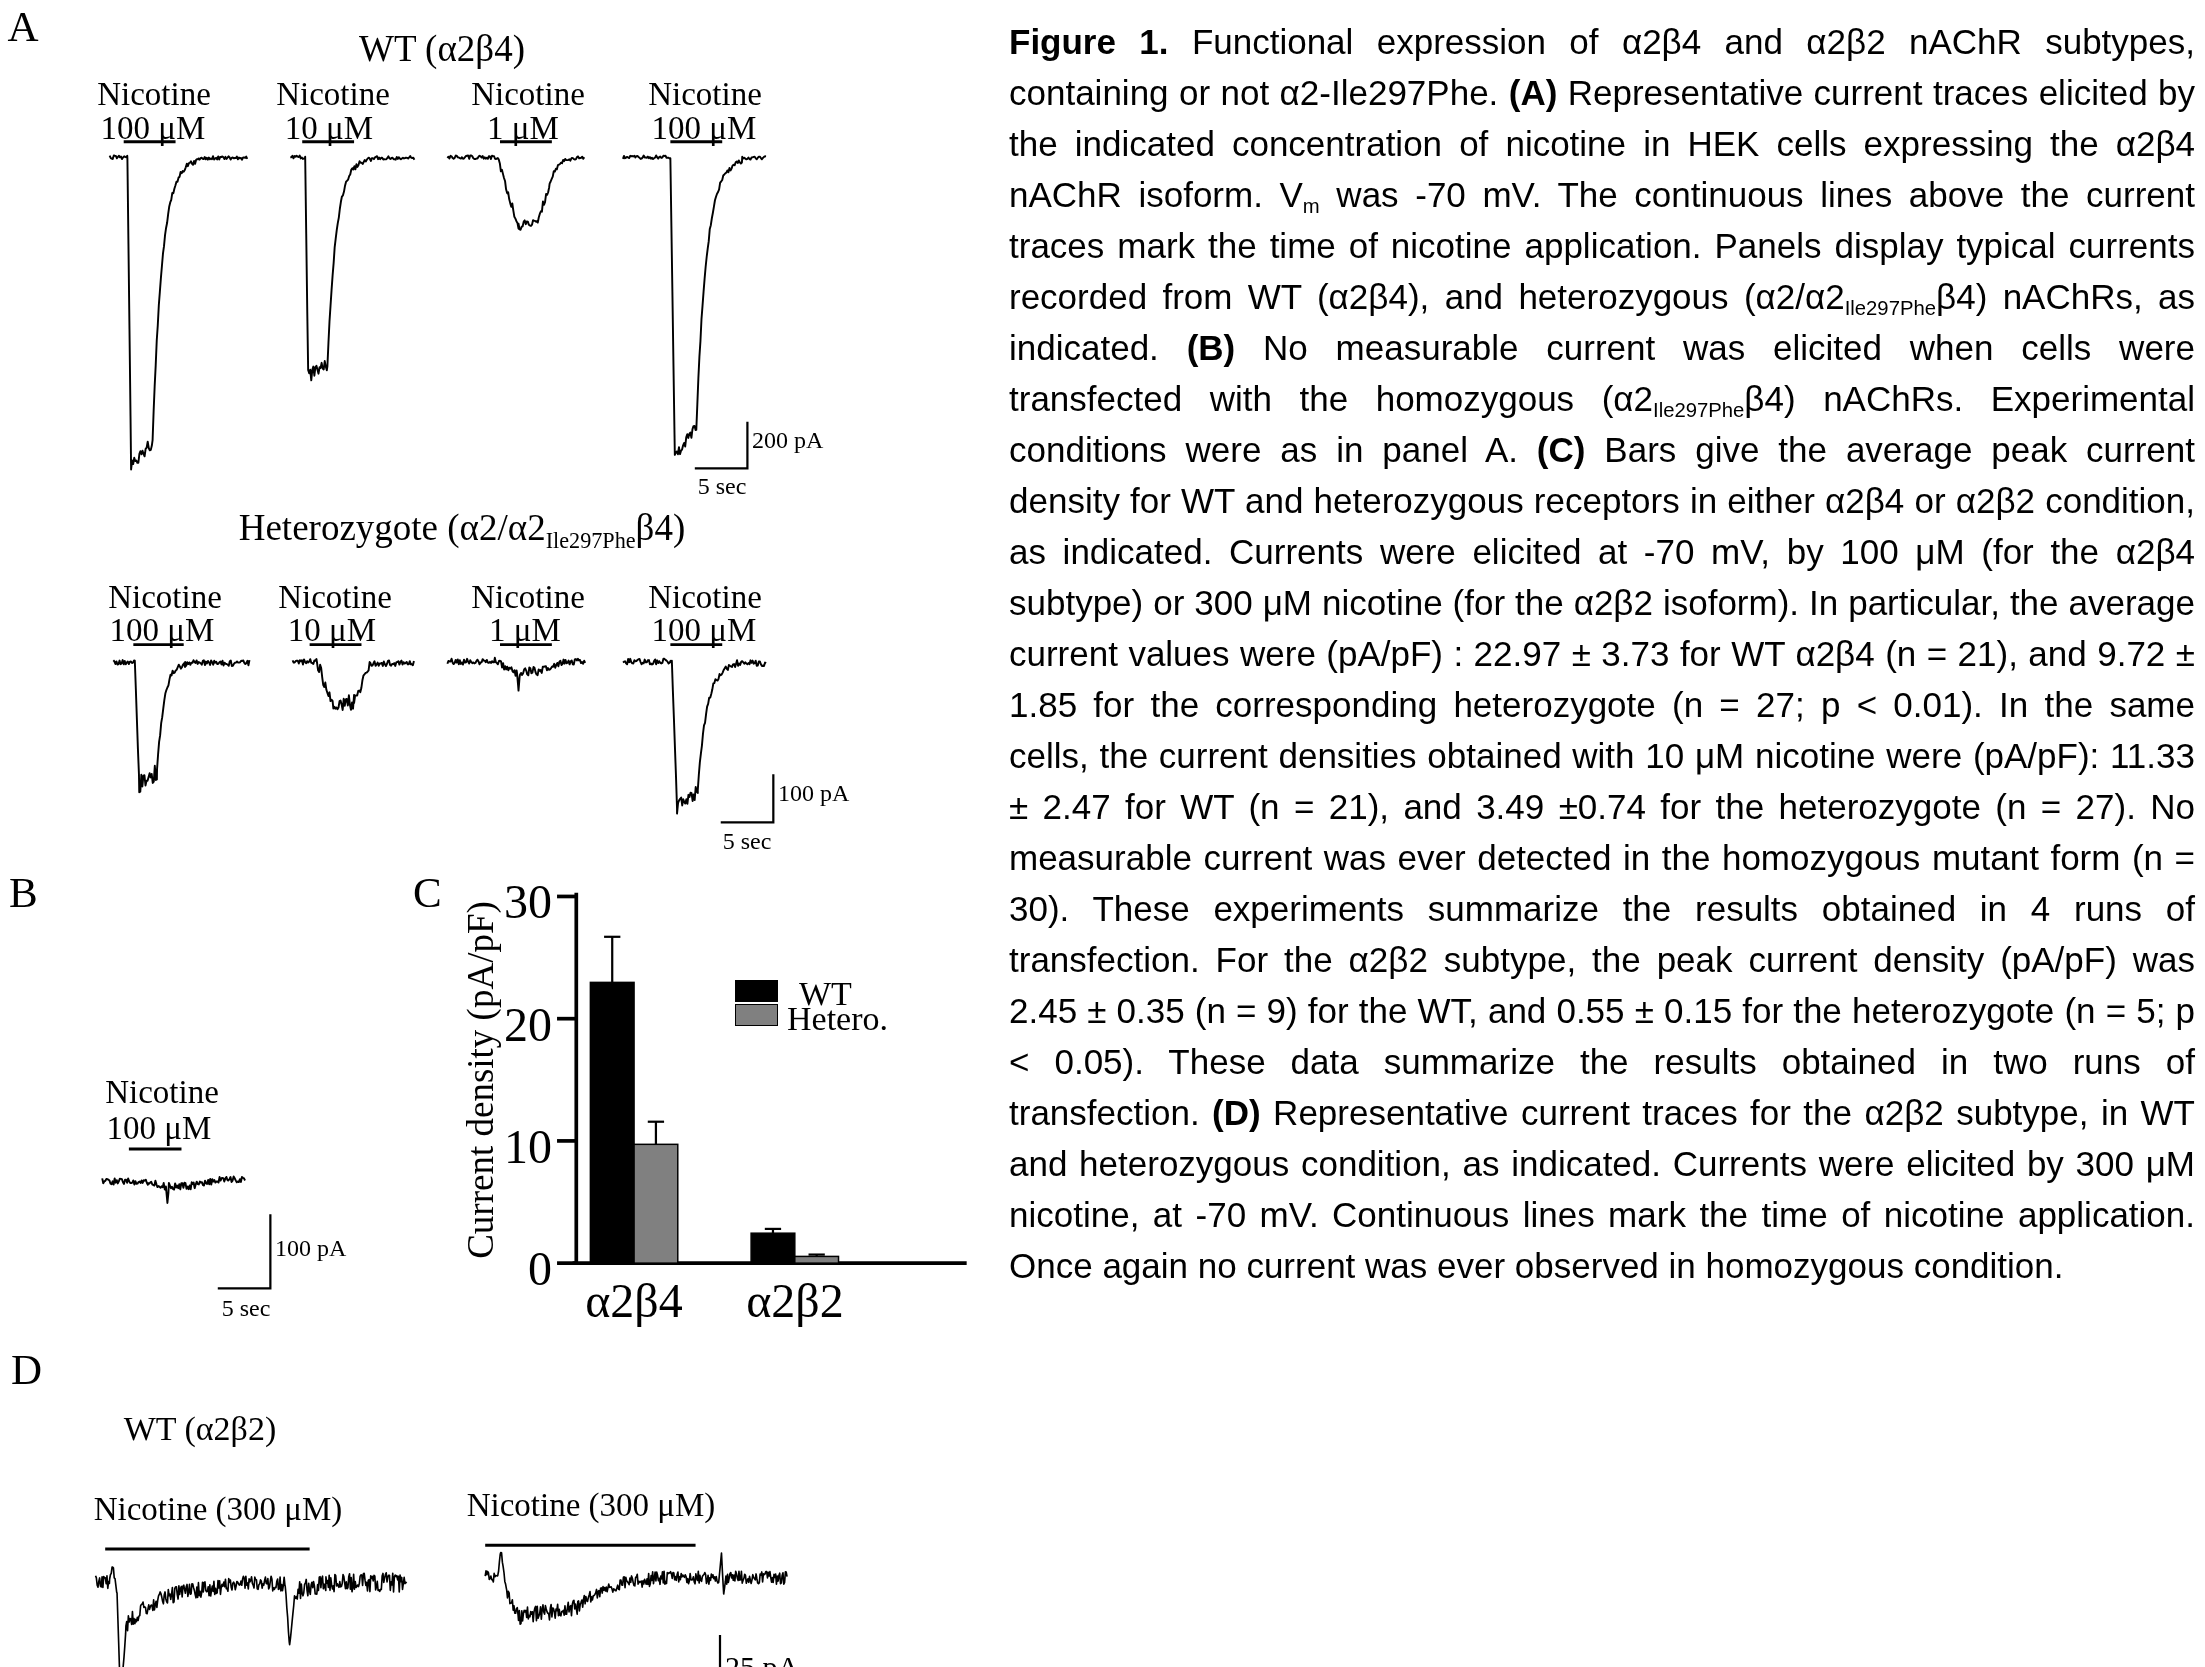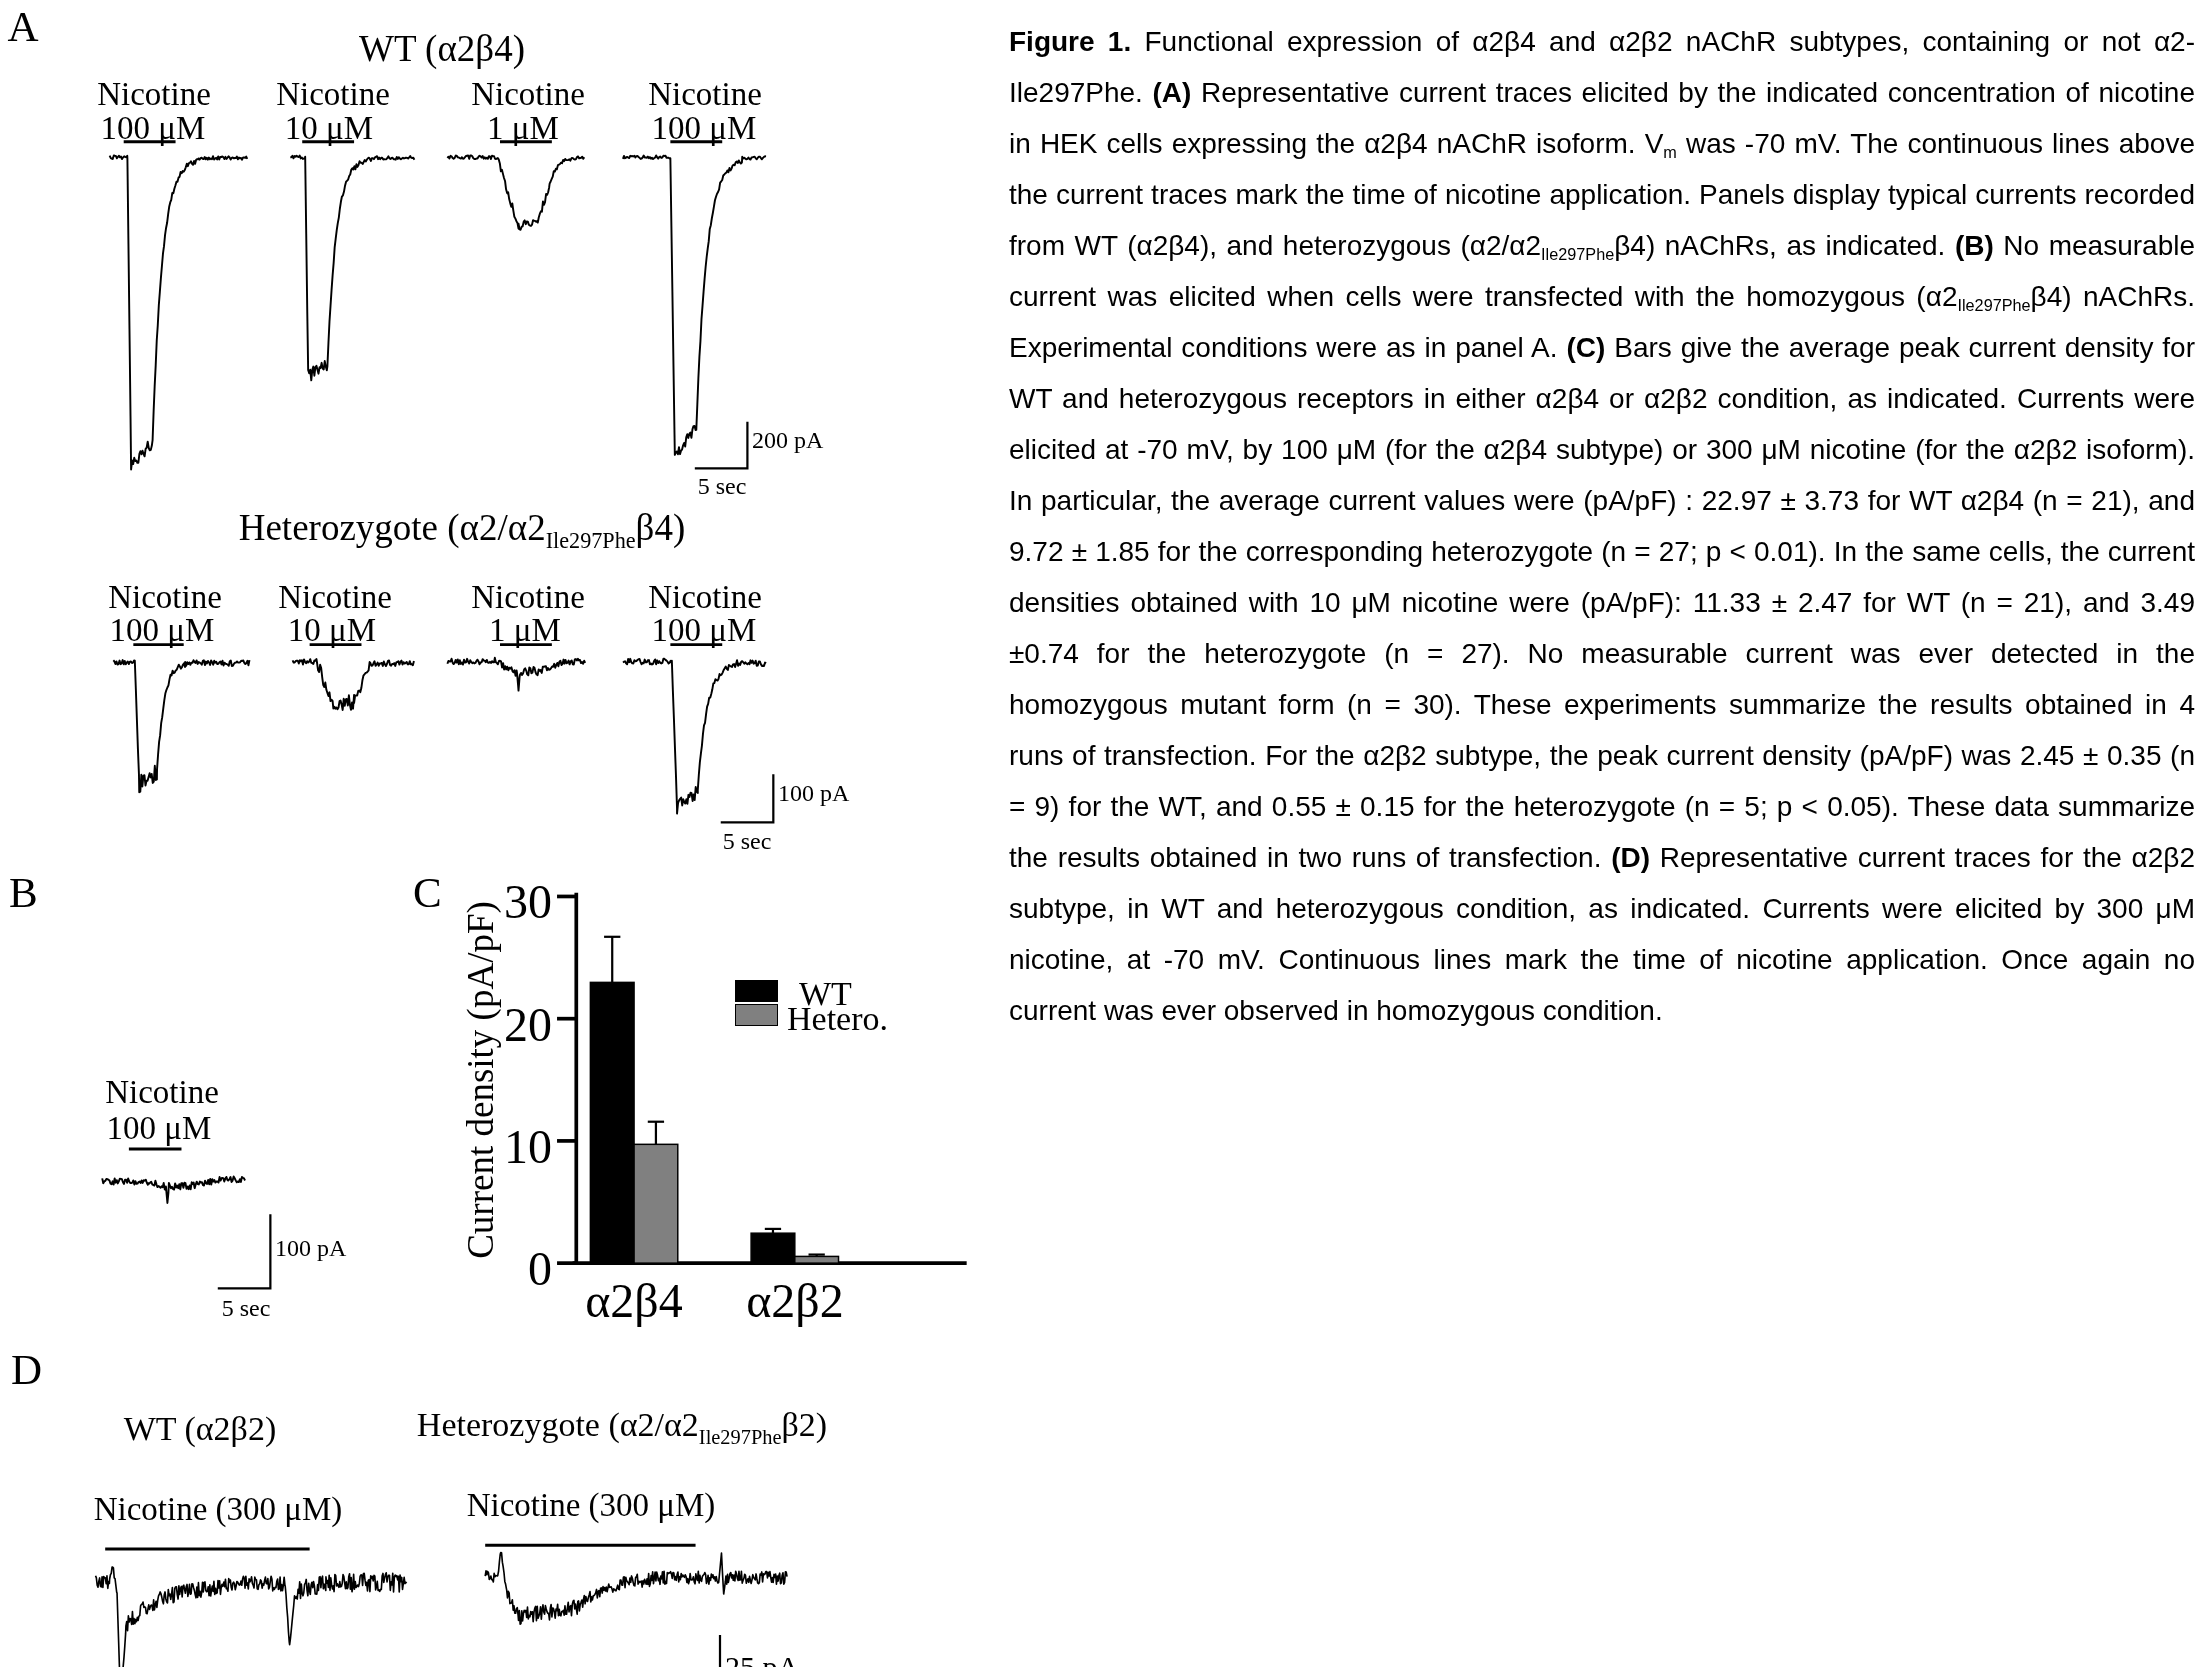--- a/index.html
+++ b/index.html
@@ -11,21 +11,21 @@
   .fig-title{font-size:37px;}
   .trace-label{font-size:33px;text-align:center;}
   .scale-label{font-size:24px;}
   .scale-label-sans{font-size:30px;font-family:"Liberation Serif",serif;}
   .ttl-sub{font-size:0.60em;vertical-align:-0.38em;}
   .tick-label{font-size:48px;text-align:right;width:67px;}
   .cat-label{font-size:48px;}
   .legend-label{font-size:34px;}
   .ylabel{font-size:37px;transform:translate(-50%,-50%) rotate(-90deg);transform-origin:center;}
   #caption{position:absolute;left:1009px;top:16.3px;width:1186px;
-           font-family:"Liberation Sans", sans-serif;font-size:28px;line-height:51px;
+           font-family:"Liberation Sans", sans-serif;font-size:35px;line-height:51px;
            text-align:justify;color:#000;}
   #caption b{font-weight:bold;}
   #caption .cap-sub{font-size:0.58em;vertical-align:-0.28em;line-height:0;}
   svg{position:absolute;left:0;top:0;}
   .swatch{position:absolute;width:43px;height:22px;}
 </style>
 </head>
 <body>
 
 <div id="page">
@@ -160,23 +160,20 @@
 
   <div class="swatch" id="legend-swatch-wt" style="left: 735px; top: 980px; background: rgb(0, 0, 0);"></div>
   <div class="swatch" id="legend-swatch-het" style="left: 735px; top: 1004px; border: 1.5px solid rgb(0, 0, 0); box-sizing: border-box; background: rgb(128, 128, 128);"></div>
   <div class="abs legend-label" style="left:799px;top:975px;">WT</div>
   <div class="abs legend-label" style="left:787px;top:1000px;">Hetero.</div>
 
   <div class="abs panel-letter" style="left:11px;top:1345px;">D</div>
 
   <div class="abs fig-title c" style="left:200px;top:1410px;font-size:34px;">WT (α2β2)</div>
 
-  <div class="abs fig-title c" style="left:622px;top:1406px;font-size:34px;">
-    <span>Heterozygote (α2/α2</span><span class="ttl-sub">Ile297Phe</span><span>β2)</span>
-  </div>
 
   <div class="abs trace-label c" style="left:218px;top:1491px;">Nicotine (300 μM)</div>
   <div class="abs trace-label c" style="left:591px;top:1487px;">Nicotine (300 μM)</div>
 
   <div class="abs scale-label-sans" style="left:725px;top:1650px;">25 pA</div>
 
   <div id="caption"><b>Figure 1.</b><span> Functional expression of α2β4 and α2β2 nAChR subtypes, containing or not α2-Ile297Phe. </span><b>(A)</b><span> Representative current traces elicited by the indicated concentration of nicotine in HEK cells expressing the α2β4 nAChR isoform. V</span><span class="cap-sub">m</span><span> was -70 mV. The continuous lines above the current traces mark the time of nicotine application. Panels display typical currents recorded from WT (α2β4), and heterozygous (α2/α2</span><span class="cap-sub">Ile297Phe</span><span>β4) nAChRs, as indicated. </span><b>(B)</b><span> No measurable current was elicited when cells were transfected with the homozygous (α2</span><span class="cap-sub">Ile297Phe</span><span>β4) nAChRs. Experimental conditions were as in panel A. </span><b>(C)</b><span> Bars give the average peak current density for WT and heterozygous receptors in either α2β4 or α2β2 condition, as indicated. Currents were elicited at -70 mV, by 100 μM (for the α2β4 subtype) or 300 μM nicotine (for the α2β2 isoform). In particular, the average current values were (pA/pF) : 22.97 ± 3.73 for WT α2β4 (n = 21), and 9.72 ± 1.85 for the corresponding heterozygote (n = 27; p &lt; 0.01). In the same cells, the current densities obtained with 10 μM nicotine were (pA/pF): 11.33 ± 2.47 for WT (n = 21), and 3.49 ±0.74 for the heterozygote (n = 27). No measurable current was ever detected in the homozygous mutant form (n = 30). These experiments summarize the results obtained in 4 runs of transfection. For the α2β2 subtype, the peak current density (pA/pF) was 2.45 ± 0.35 (n = 9) for the WT, and 0.55 ± 0.15 for the heterozygote (n = 5; p &lt; 0.05). These data summarize the results obtained in two runs of transfection. </span><b>(D)</b><span> Representative current traces for the α2β2 subtype, in WT and heterozygous condition, as indicated. Currents were elicited by 300 μM nicotine, at -70 mV. Continuous lines mark the time of nicotine application. Once again no current was ever observed in homozygous condition.</span></div>
 
 </div>
 

